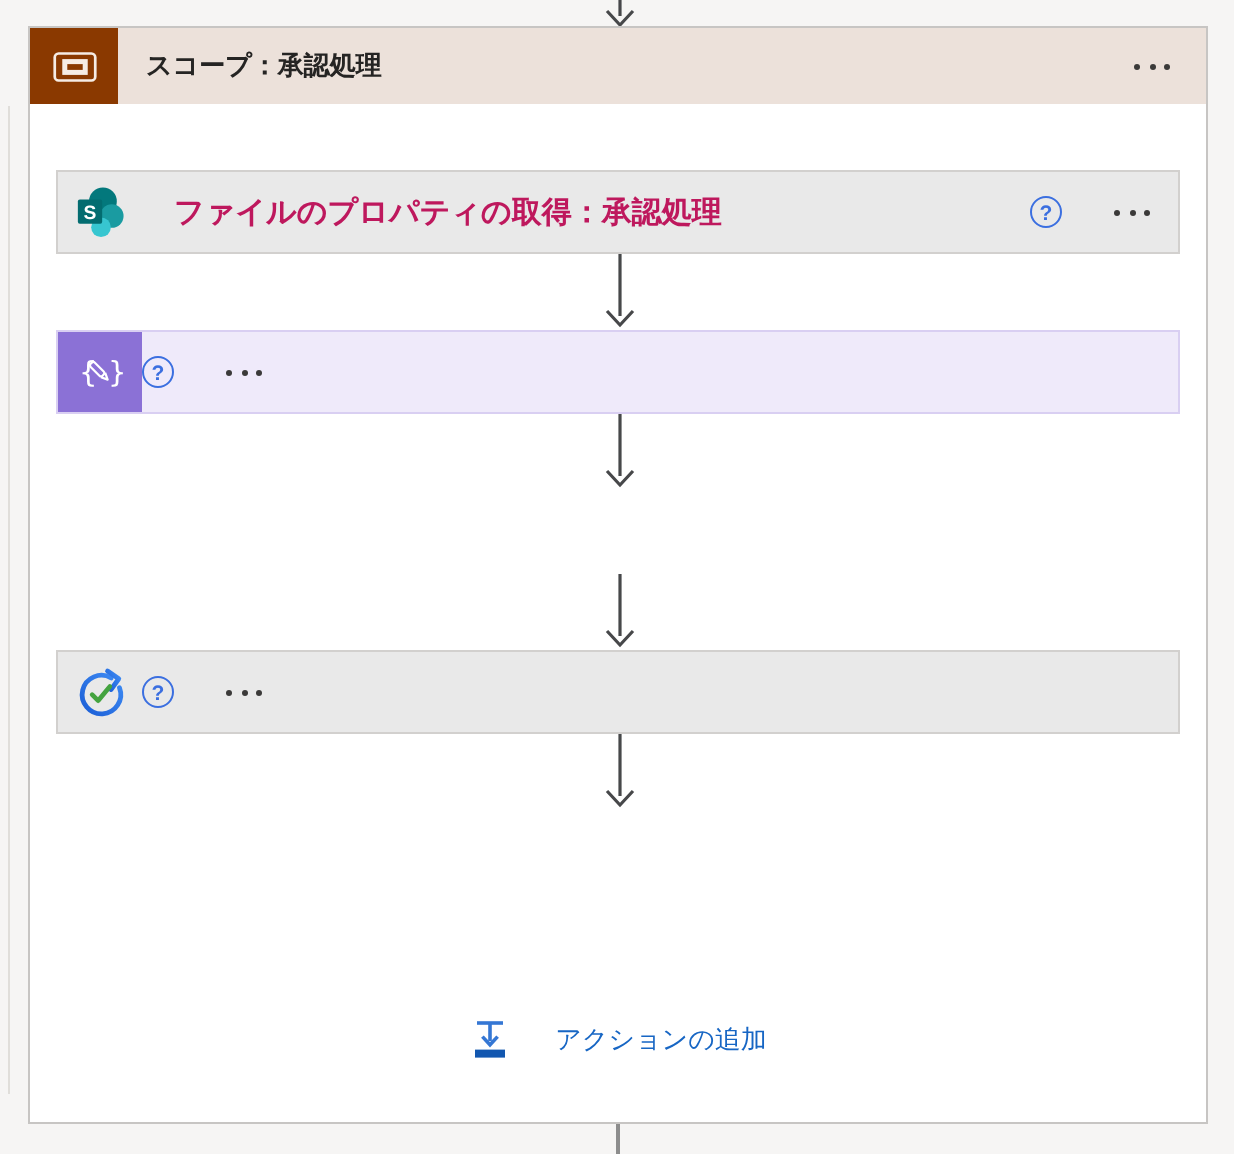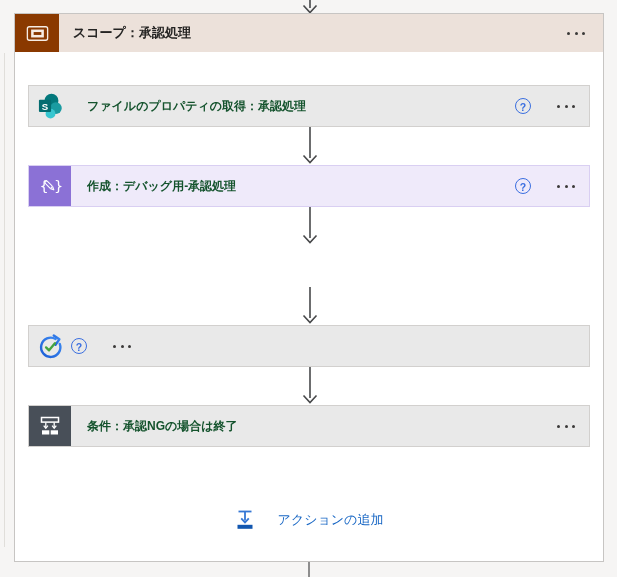--- a/index.html
+++ b/index.html
@@ -23,21 +23,21 @@
   .scope-body{position:relative;height:509px;}
 
   
   .card{position:absolute;left:13px;width:562px;height:42px;display:flex;align-items:center;
         box-sizing:border-box;border:1px solid #d6d4d2;cursor:pointer;}
   .card.gray{background:#e9e9e9;border-color:#d2d0ce;}
   .card.purple{background:#efeafa;border-color:#d9cff2;}
   .tile{width:42px;height:100%;display:flex;align-items:center;justify-content:center;flex:none;}
   .tile-compose{background:#8b71d6;}
   .tile-condition{background:#484f58;}
-  .card .title{margin-left:16px;font-size:12px;font-weight:600;color:#14532d;flex:1;
+  .card .title{margin-left:16px;font-size:15px;font-weight:600;color:#be185d;flex:1;
                white-space:nowrap;overflow:hidden;text-overflow:ellipsis;}
   .help{width:16px;height:16px;border:1.4px solid #3b6fe0;border-radius:50%;color:#3b6fe0;
         background:transparent;font-size:10.5px;font-weight:700;line-height:16px;text-align:center;
         padding:0;margin-right:24px;flex:none;cursor:pointer;font-family:inherit;}
   .dots{display:flex;gap:4.5px;background:transparent;border:none;padding:4px 2px;cursor:pointer;align-items:center;}
   .card .dots{margin-right:12px;flex:none;}
   .dots i{width:3px;height:3px;border-radius:50%;background:#3b3a39;display:block;}
 
   .connector{position:absolute;left:285px;width:20px;height:38px;}
 
@@ -105,21 +105,20 @@
         <div class="tile tile-compose">
           <svg viewBox="0 0 26 26" width="26" height="26">
             <text x="2.5" y="18" font-size="14.5" fill="#ffffff" font-family="DejaVu Sans, sans-serif">{</text>
             <text x="17" y="18" font-size="14.5" fill="#ffffff" font-family="DejaVu Sans, sans-serif">}</text>
             <g transform="rotate(-45 13 13)" stroke="#ffffff" stroke-width="1.1" fill="none" stroke-linejoin="round">
               <rect x="11.5" y="6.8" width="3" height="8.4" rx="1.1"></rect>
               <path d="M11.5 15.2 L13 18.4 L14.5 15.2"></path>
             </g>
           </svg>
         </div>
-        <span class="title">作成：デバッグ用-承認処理</span>
         <button class="help">?</button>
         <button class="dots" aria-label="menu">
             <i></i>
             <i></i>
             <i></i>
           </button>
       </div>
 
       <svg class="connector" style="top:155px" viewBox="0 0 20 38">
         <path d="M10 0 V31" stroke="#47484a" stroke-width="1.6" fill="none"></path>
@@ -152,39 +151,20 @@
             <i></i>
             <i></i>
           </button>
       </div>
 
       <svg class="connector" style="top:315px" viewBox="0 0 20 38">
         <path d="M10 0 V31" stroke="#47484a" stroke-width="1.6" fill="none"></path>
         <path d="M3.5 28.5 L10 35.5 L16.5 28.5" stroke="#47484a" stroke-width="1.6" fill="none"></path>
       </svg>
 
-      <div class="card gray" style="top:353px">
-        <div class="tile tile-condition">
-          <svg viewBox="0 0 26 26" width="26" height="26">
-            <rect x="4.5" y="4.5" width="17" height="4.6" fill="none" stroke="#ffffff" stroke-width="1.5"></rect>
-            <path d="M8.8 9.5 V14.6" stroke="#ffffff" stroke-width="1.3" fill="none"></path>
-            <path d="M6.7 12.7 L8.8 15.3 L10.9 12.7" stroke="#ffffff" stroke-width="1.3" fill="none"></path>
-            <path d="M17.2 9.5 V14.6" stroke="#ffffff" stroke-width="1.3" fill="none"></path>
-            <path d="M15.1 12.7 L17.2 15.3 L19.3 12.7" stroke="#ffffff" stroke-width="1.3" fill="none"></path>
-            <rect x="5" y="17.3" width="7.3" height="4.2" fill="#ffffff"></rect>
-            <rect x="13.7" y="17.3" width="7.3" height="4.2" fill="#ffffff"></rect>
-          </svg>
-        </div>
-        <span class="title">条件：承認NGの場合は終了</span>
-        <button class="dots" aria-label="menu">
-            <i></i>
-            <i></i>
-            <i></i>
-          </button>
-      </div>
 
       <div class="add-action-row">
         <button class="add-action">
           <svg viewBox="0 0 20 22" width="20" height="22">
             <path d="M3.5 2.5 H16.5" stroke="#3577d4" stroke-width="1.8" fill="none"></path>
             <path d="M10 2.5 V11.5" stroke="#3577d4" stroke-width="1.8" fill="none"></path>
             <path d="M6.2 9.3 L10 13.4 L13.8 9.3" stroke="#3577d4" stroke-width="1.8" fill="none"></path>
             <rect x="2.5" y="15.8" width="15" height="4" fill="#1257b0"></rect>
           </svg>
           <span>アクションの追加</span>

